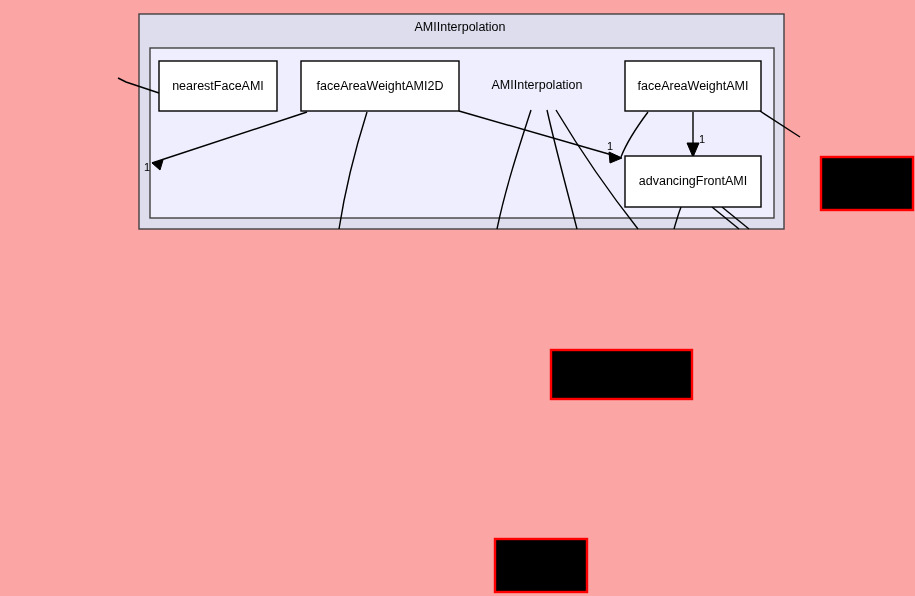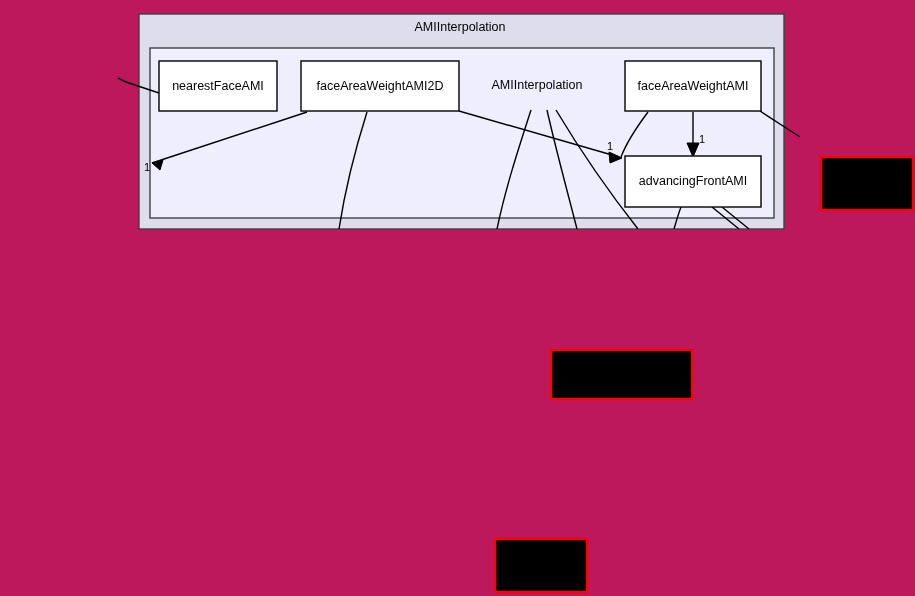--- a/index.html
+++ b/index.html
@@ -5,21 +5,21 @@
 <style>
   html, body {
     margin: 0;
     padding: 0;
     background: #000000;
   }
   #canvas {
     position: relative;
     width: 915px;
     height: 596px;
-    background: #be185d;
+    background: #fca5a5;
     overflow: hidden;
     font-family: "Liberation Sans", sans-serif;
   }
   #graph-svg {
     position: absolute;
     left: 0;
     top: 0;
     width: 915px;
     height: 596px;
   }

